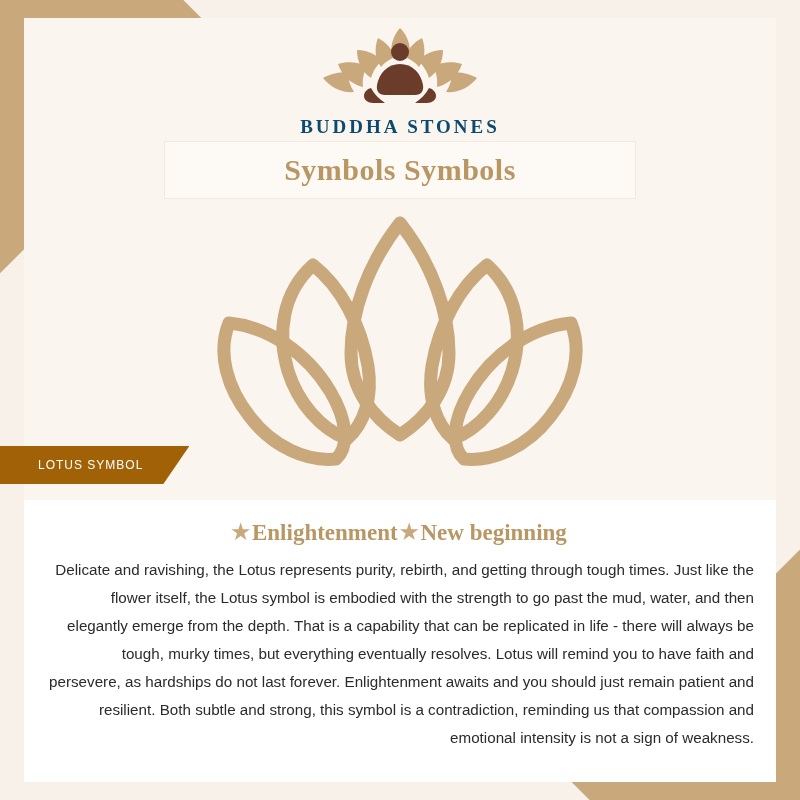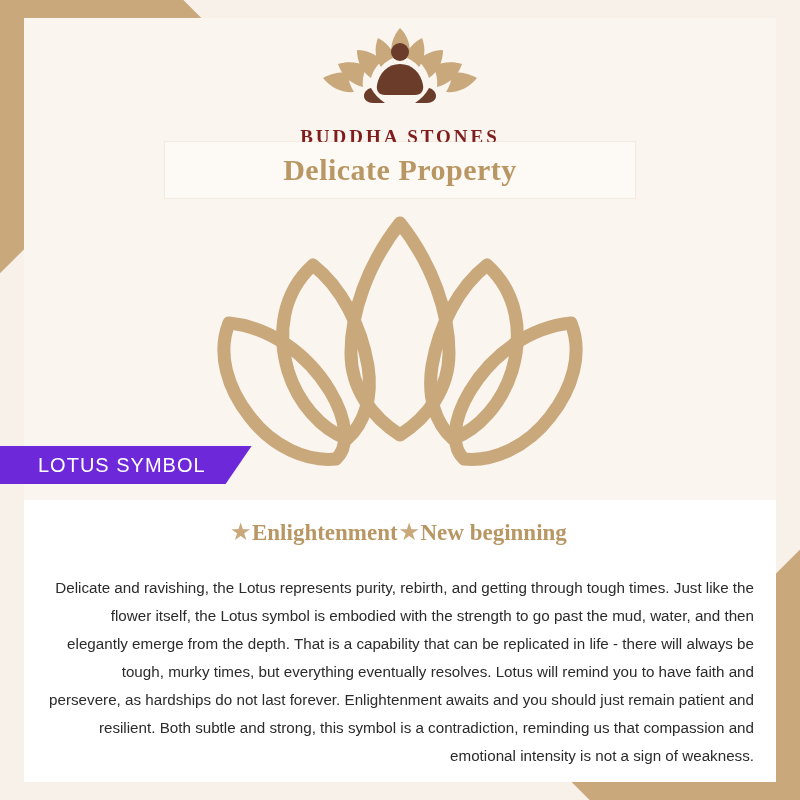--- a/index.html
+++ b/index.html
@@ -63,25 +63,25 @@
     text-align: center;
     z-index: 3;
   }
   .logo-mark {
     width: 190px;
     height: 100px;
     margin: 0 auto;
     display: block;
   }
   .brand-name {
-    margin-top: 12px;
+    margin-top: 2px;
     font-size: 19px;
     letter-spacing: 3px;
     font-weight: bold;
-    color: #7f1d1d;
+    color: #0c4a6e;
     font-family: "Liberation Serif", serif;
   }
 
   
   .title-band {
     position: absolute;
     left: 165px;
     width: 470px;
     top: 142px;
     height: 56px;
@@ -114,27 +114,27 @@
   }
   .lotus-wrap svg { display: block; }
 
   
   .ribbon {
     position: absolute;
     left: 0;
     top: 446px;
     height: 38px;
     z-index: 4;
-    background: #6d28d9;
+    background: #a16207;
     display: flex;
     align-items: center;
     padding-left: 38px;
     padding-right: 46px;
     color: #ffffff;
-    font-size: 20px;
+    font-size: 12px;
     letter-spacing: 1px;
     clip-path: polygon(0 0, 100% 0, calc(100% - 26px) 100%, 0 100%);
   }
 
   
   .body-card {
     position: absolute;
     left: 24px;
     right: 24px;
     top: 500px;
@@ -144,21 +144,21 @@
     padding: 14px 22px 10px 22px;
     box-sizing: border-box;
   }
   .subhead {
     text-align: center;
     font-size: 23px;
     font-weight: bold;
     color: #b99764;
     font-family: "Liberation Serif", serif;
     margin-top: 4px;
-    margin-bottom: 28px;
+    margin-bottom: 10px;
     white-space: nowrap;
   }
   .subhead .star {
     color: #c9a87c;
     font-size: 21px;
     vertical-align: middle;
   }
   .subhead .w {
     vertical-align: middle;
     padding: 0 2px;
@@ -197,21 +197,21 @@
         <circle cx="95" cy="38" r="9"></circle>
         <path d="M95 50 c-12 0 -21 9 -23 21 c-1 6 2 10 8 10 h30 c6 0 9 -4 8 -10 c-2 -12 -11 -21 -23 -21 z"></path>
         <path d="M66 74 c-4 1 -7 4 -7 8 c0 4 4 7 9 7 h12 c-6 -4 -11 -9 -14 -15 z"></path>
         <path d="M124 74 c-3 6 -8 11 -14 15 h12 c5 0 9 -3 9 -7 c0 -4 -3 -7 -7 -8 z"></path>
       </g>
     </svg>
     <div class="brand-name">BUDDHA STONES</div>
   </div>
 
   <div class="title-band">
-    <span class="title-text">Delicate Property</span>
+    <span class="title-text">Symbols Symbols</span>
   </div>
 
   <div class="lotus-wrap">
     <svg width="470" height="280" viewBox="0 0 470 280" aria-hidden="true">
       <g fill="none" stroke="#c9a87c" stroke-width="13" stroke-linejoin="round" stroke-linecap="round">
 
         <path d="M235 20 C268 62 284 110 284 150 C284 186 263 214 235 232 C207 214 186 186 186 150 C186 110 202 62 235 20 Z"></path>
 
         <path d="M148 62 C176 84 196 122 203 163 C208 195 199 221 182 236 C156 226 133 200 123 168 C112 131 117 90 148 62 Z"></path>
         <path d="M322 62 C353 90 358 131 347 168 C337 200 314 226 288 236 C271 221 262 195 267 163 C274 122 294 84 322 62 Z"></path>

